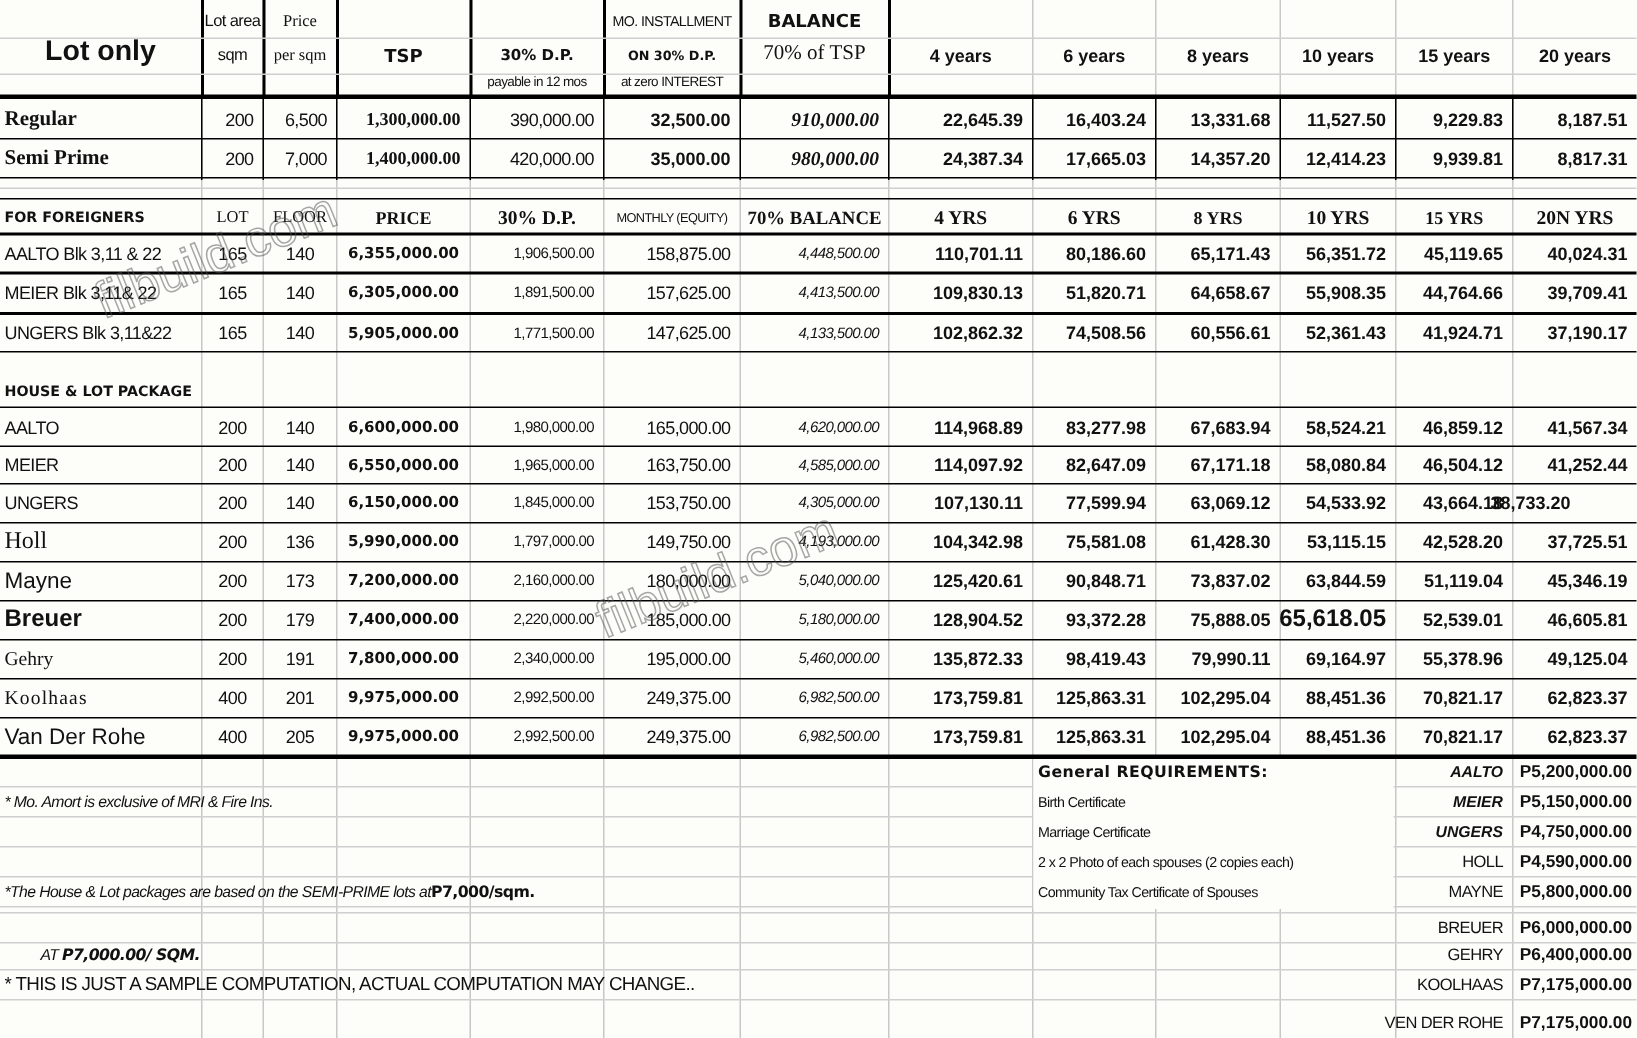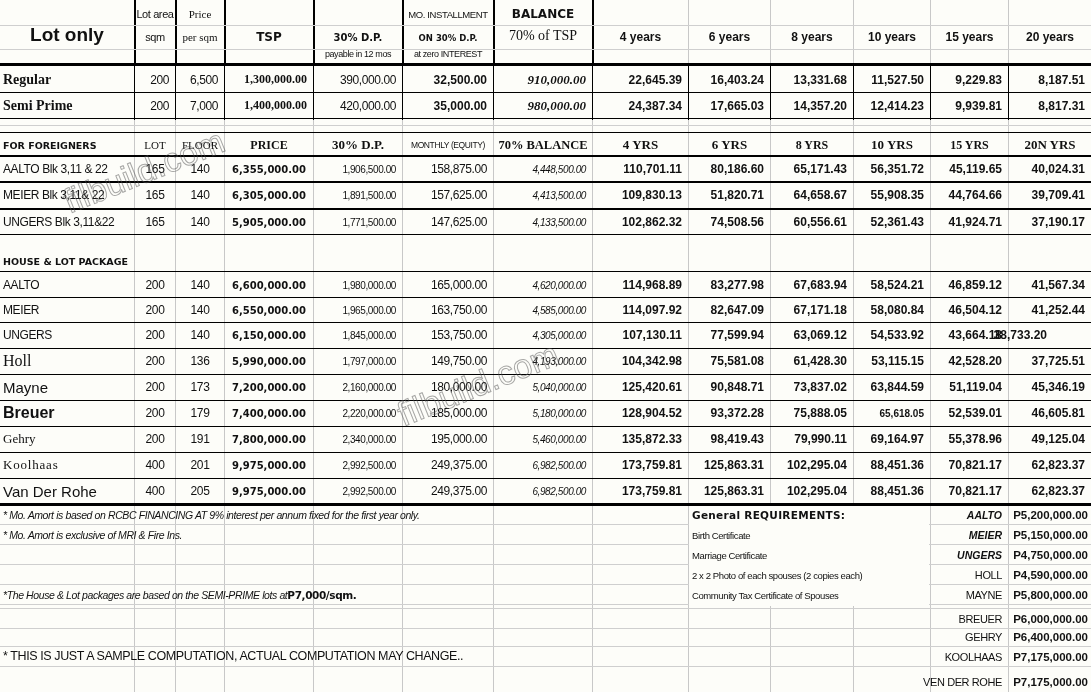--- a/index.html
+++ b/index.html
@@ -263,21 +263,21 @@
       <div class="cell l b" style="left:0;top:401px;width:134px;height:24px;font-size:16px">Breuer</div>
       <div class="cell c narrow" style="left:135px;top:401px;width:40px;height:24px;font-size:12px">200</div>
       <div class="cell c narrow" style="left:176px;top:401px;width:48px;height:24px;font-size:12px">179</div>
       <div class="cell c b mono" style="left:225px;top:401px;width:88px;height:24px;font-size:10px">7,400,000.00</div>
       <div class="cell r narrow" style="left:314px;top:401px;width:88px;height:24px;font-size:10px">2,220,000.00</div>
       <div class="cell r narrow" style="left:403px;top:401px;width:90px;height:24px;font-size:12px">185,000.00</div>
       <div class="cell r i narrow" style="left:494px;top:401px;width:98px;height:24px;font-size:10px">5,180,000.00</div>
       <div class="cell r b" style="left:593px;top:401px;width:95px;height:24px;font-size:12px">128,904.52</div>
       <div class="cell r b" style="left:689px;top:401px;width:81px;height:24px;font-size:12px">93,372.28</div>
       <div class="cell r b" style="left:771px;top:401px;width:82px;height:24px;font-size:12px">75,888.05</div>
-      <div class="cell r b" style="left:854px;top:401px;width:76px;height:24px;font-size:10px">65,618.05</div>
+      <div class="cell r b" style="left:854px;top:401px;width:76px;height:24px;font-size:16px">65,618.05</div>
       <div class="cell r b" style="left:931px;top:401px;width:77px;height:24px;font-size:12px">52,539.01</div>
       <div class="cell r b" style="left:1009px;top:401px;width:82px;height:24px;font-size:12px">46,605.81</div>
       <div class="cell l serif" style="left:0;top:427px;width:134px;height:24px;font-size:13px">Gehry</div>
       <div class="cell c narrow" style="left:135px;top:427px;width:40px;height:24px;font-size:12px">200</div>
       <div class="cell c narrow" style="left:176px;top:427px;width:48px;height:24px;font-size:12px">191</div>
       <div class="cell c b mono" style="left:225px;top:427px;width:88px;height:24px;font-size:10px">7,800,000.00</div>
       <div class="cell r narrow" style="left:314px;top:427px;width:88px;height:24px;font-size:10px">2,340,000.00</div>
       <div class="cell r narrow" style="left:403px;top:427px;width:90px;height:24px;font-size:12px">195,000.00</div>
       <div class="cell r i narrow" style="left:494px;top:427px;width:98px;height:24px;font-size:10px">5,460,000.00</div>
       <div class="cell r b" style="left:593px;top:427px;width:95px;height:24px;font-size:12px">135,872.33</div>
@@ -307,25 +307,27 @@
       <div class="cell r narrow" style="left:403px;top:479px;width:90px;height:24px;font-size:12px">249,375.00</div>
       <div class="cell r i narrow" style="left:494px;top:479px;width:98px;height:24px;font-size:10px">6,982,500.00</div>
       <div class="cell r b" style="left:593px;top:479px;width:95px;height:24px;font-size:12px">173,759.81</div>
       <div class="cell r b" style="left:689px;top:479px;width:81px;height:24px;font-size:12px">125,863.31</div>
       <div class="cell r b" style="left:771px;top:479px;width:82px;height:24px;font-size:12px">102,295.04</div>
       <div class="cell r b" style="left:854px;top:479px;width:76px;height:24px;font-size:12px">88,451.36</div>
       <div class="cell r b" style="left:931px;top:479px;width:77px;height:24px;font-size:12px">70,821.17</div>
       <div class="cell r b" style="left:1009px;top:479px;width:82px;height:24px;font-size:12px">62,823.37</div>
     </div>
 
-  <div class="cell l i narrow" style="left:0;top:506px;width:700px;height:18px;font-size:10.5px">* Mo. Amort is based on RCBC FINANCING AT 9% interest per annum fixed for the first year only.</div>
   <div class="cell l i narrow" style="left:0;top:526px;width:400px;height:18px;font-size:10.5px">* Mo. Amort is exclusive of MRI &amp; Fire Ins.</div>
   <div class="cell l i narrow" style="left:0;top:586px;width:600px;height:18px;font-size:10.5px">
     <span>*The House &amp; Lot packages are based on the SEMI-PRIME lots at </span>
       <span class="b mono" style="font-style:normal;font-size:10.5px">P7,000/sqm.</span>
+  </div>
+  <div class="cell l i narrow" style="left:24px;top:628px;width:400px;height:18px;font-size:10.5px">
+    <span>AT </span>&nbsp;<span class="b i mono" style="font-size:10.5px">P7,000.00/ SQM.</span>
   </div>
   <div class="cell l narrow" style="left:0;top:647px;width:700px;height:18px;font-size:12.5px">* THIS IS JUST A SAMPLE COMPUTATION, ACTUAL COMPUTATION MAY CHANGE..</div>
 
   <div style="position:absolute;left:689px;top:506px;width:240px;height:100px;background:#fdfdf9"></div>
   <div class="cell l b mono" style="left:689px;top:506px;width:240px;height:18px;font-size:10.5px;letter-spacing:0.3px">General REQUIREMENTS:</div>
   <div id="req-items">
       <div class="cell l narrow" style="left:689px;top:526px;width:240px;height:18px;font-size:9.5px">Birth Certificate</div>
       <div class="cell l narrow" style="left:689px;top:546px;width:240px;height:18px;font-size:9.5px">Marriage Certificate</div>
       <div class="cell l narrow" style="left:689px;top:566px;width:240px;height:18px;font-size:9.5px">2 x 2 Photo of each spouses (2 copies each)</div>
       <div class="cell l narrow" style="left:689px;top:586px;width:240px;height:18px;font-size:9.5px">Community Tax Certificate of Spouses</div>

